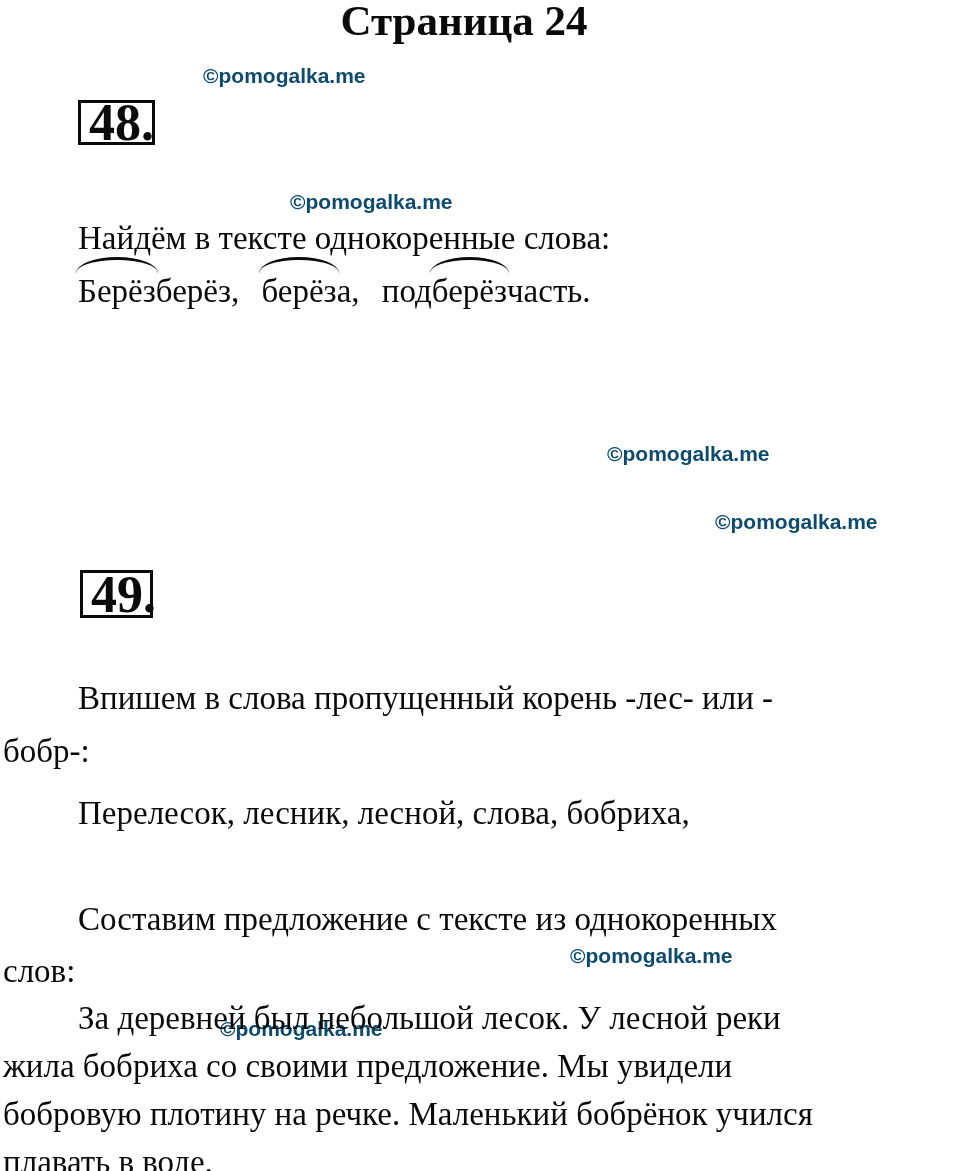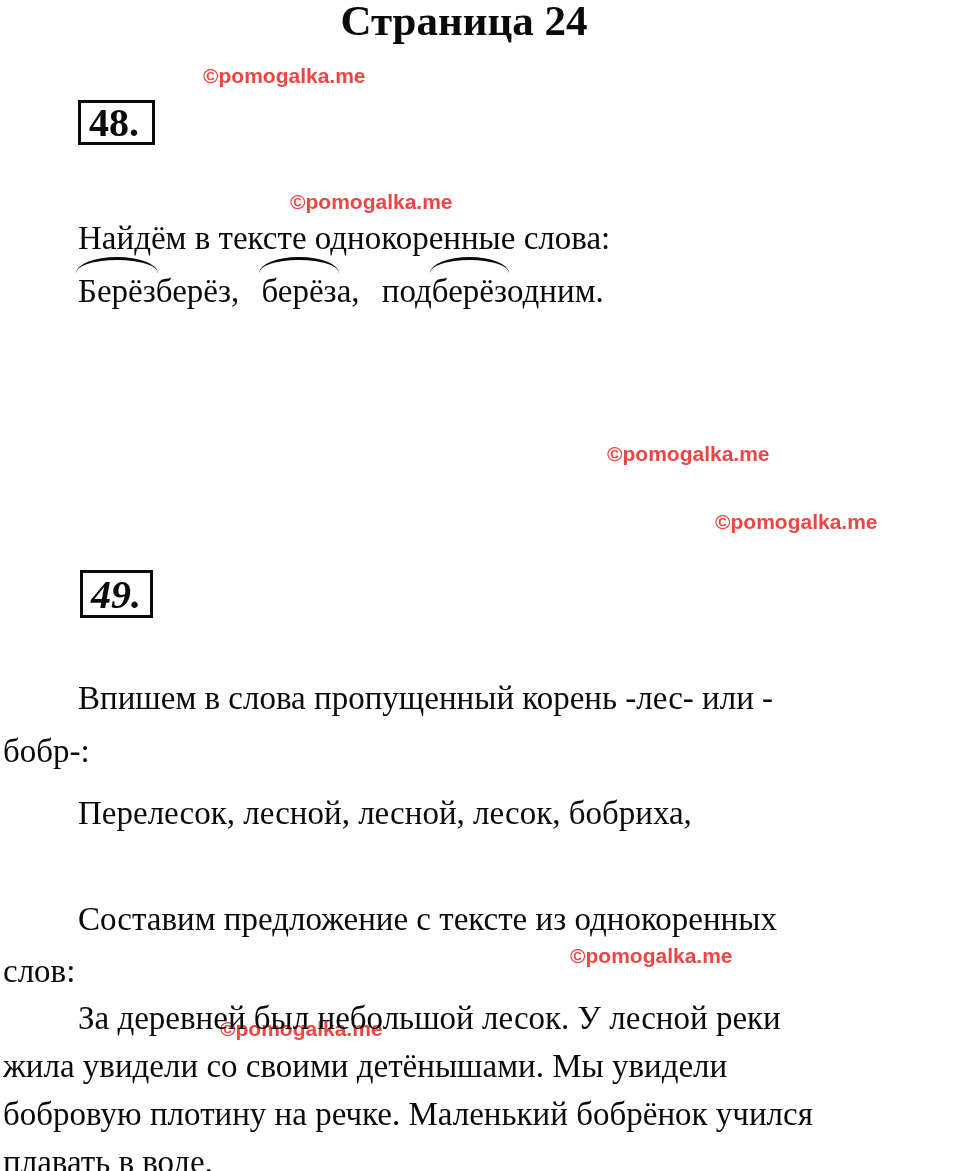--- a/index.html
+++ b/index.html
@@ -18,41 +18,41 @@
     text-align: center;
     font-size: 43px;
     font-weight: bold;
     letter-spacing: 0px;
   }
   .watermark {
     position: absolute;
     font-family: "Liberation Sans", "DejaVu Sans", sans-serif;
     font-weight: bold;
     font-size: 21px;
-    color: #ef4444;
+    color: #0c4a6e;
     white-space: nowrap;
   }
   .wm1 { left: 203px; top: 64px; }
   .wm2 { left: 290px; top: 190px; }
   .wm3 { left: 607px; top: 442px; }
   .wm4 { left: 715px; top: 510px; }
   .wm5 { left: 570px; top: 944px; }
   .wm6 { left: 220px; top: 1017px; }
   .task-box {
     position: absolute;
     border: 3px solid #0a0a0a;
     display: flex;
     align-items: center;
     font-weight: bold;
-    font-size: 40px;
+    font-size: 52px;
     padding-left: 8px;
     box-sizing: border-box;
   }
   .box-48 { left: 78px; top: 100px; width: 77px; height: 45px; }
-  .box-49 { left: 80px; top: 570px; width: 73px; height: 48px; font-style: italic; }
+  .box-49 { left: 80px; top: 570px; width: 73px; height: 48px; }
   .para {
     position: absolute;
     left: 3px;
     right: 0;
     font-size: 33px;
     white-space: nowrap;
   }
   .line { height: 53px; line-height: 53px; }
   .indent { padding-left: 75px; }
   .p1 { top: 212px; }
@@ -93,43 +93,43 @@
 
   <div class="task-box box-48">
     <span>48.</span>
   </div>
 
   <div class="para p1">
     <div class="line indent">Найдём в тексте однокоренные слова:</div>
     <div class="line indent">
       <span class="word"><span class="root">Берёз</span><span>берёз,</span></span>
       <span class="word"><span class="root">берёз</span><span>а,</span></span>
-      <span class="word"><span>под</span><span class="root">берёз</span><span>одним.</span></span>
+      <span class="word"><span>под</span><span class="root">берёз</span><span>часть.</span></span>
     </div>
   </div>
 
 
   <div class="task-box box-49">
     <span>49.</span>
   </div>
 
   <div class="para p3">
     <div class="line indent">Впишем в слова пропущенный корень -лес- или -</div>
     <div class="line">бобр-:</div>
   </div>
 
   <div class="para p4">
-    <div class="line indent">Перелесок, лесной, лесной, лесок, бобриха,</div>
+    <div class="line indent">Перелесок, лесник, лесной, слова, бобриха,</div>
   </div>
 
   <div class="para p5">
     <div class="line indent">Составим предложение с тексте из однокоренных</div>
     <div class="line">слов:</div>
   </div>
 
   <div class="para p6">
     <div class="line indent">За деревней был небольшой лесок. У лесной реки</div>
-    <div class="line">жила увидели со своими детёнышами. Мы увидели</div>
+    <div class="line">жила бобриха со своими предложение. Мы увидели</div>
     <div class="line">бобровую плотину на речке. Маленький бобрёнок учился</div>
     <div class="line">плавать в воде.</div>
   </div>
 
 </div>
 
 </body></html>

